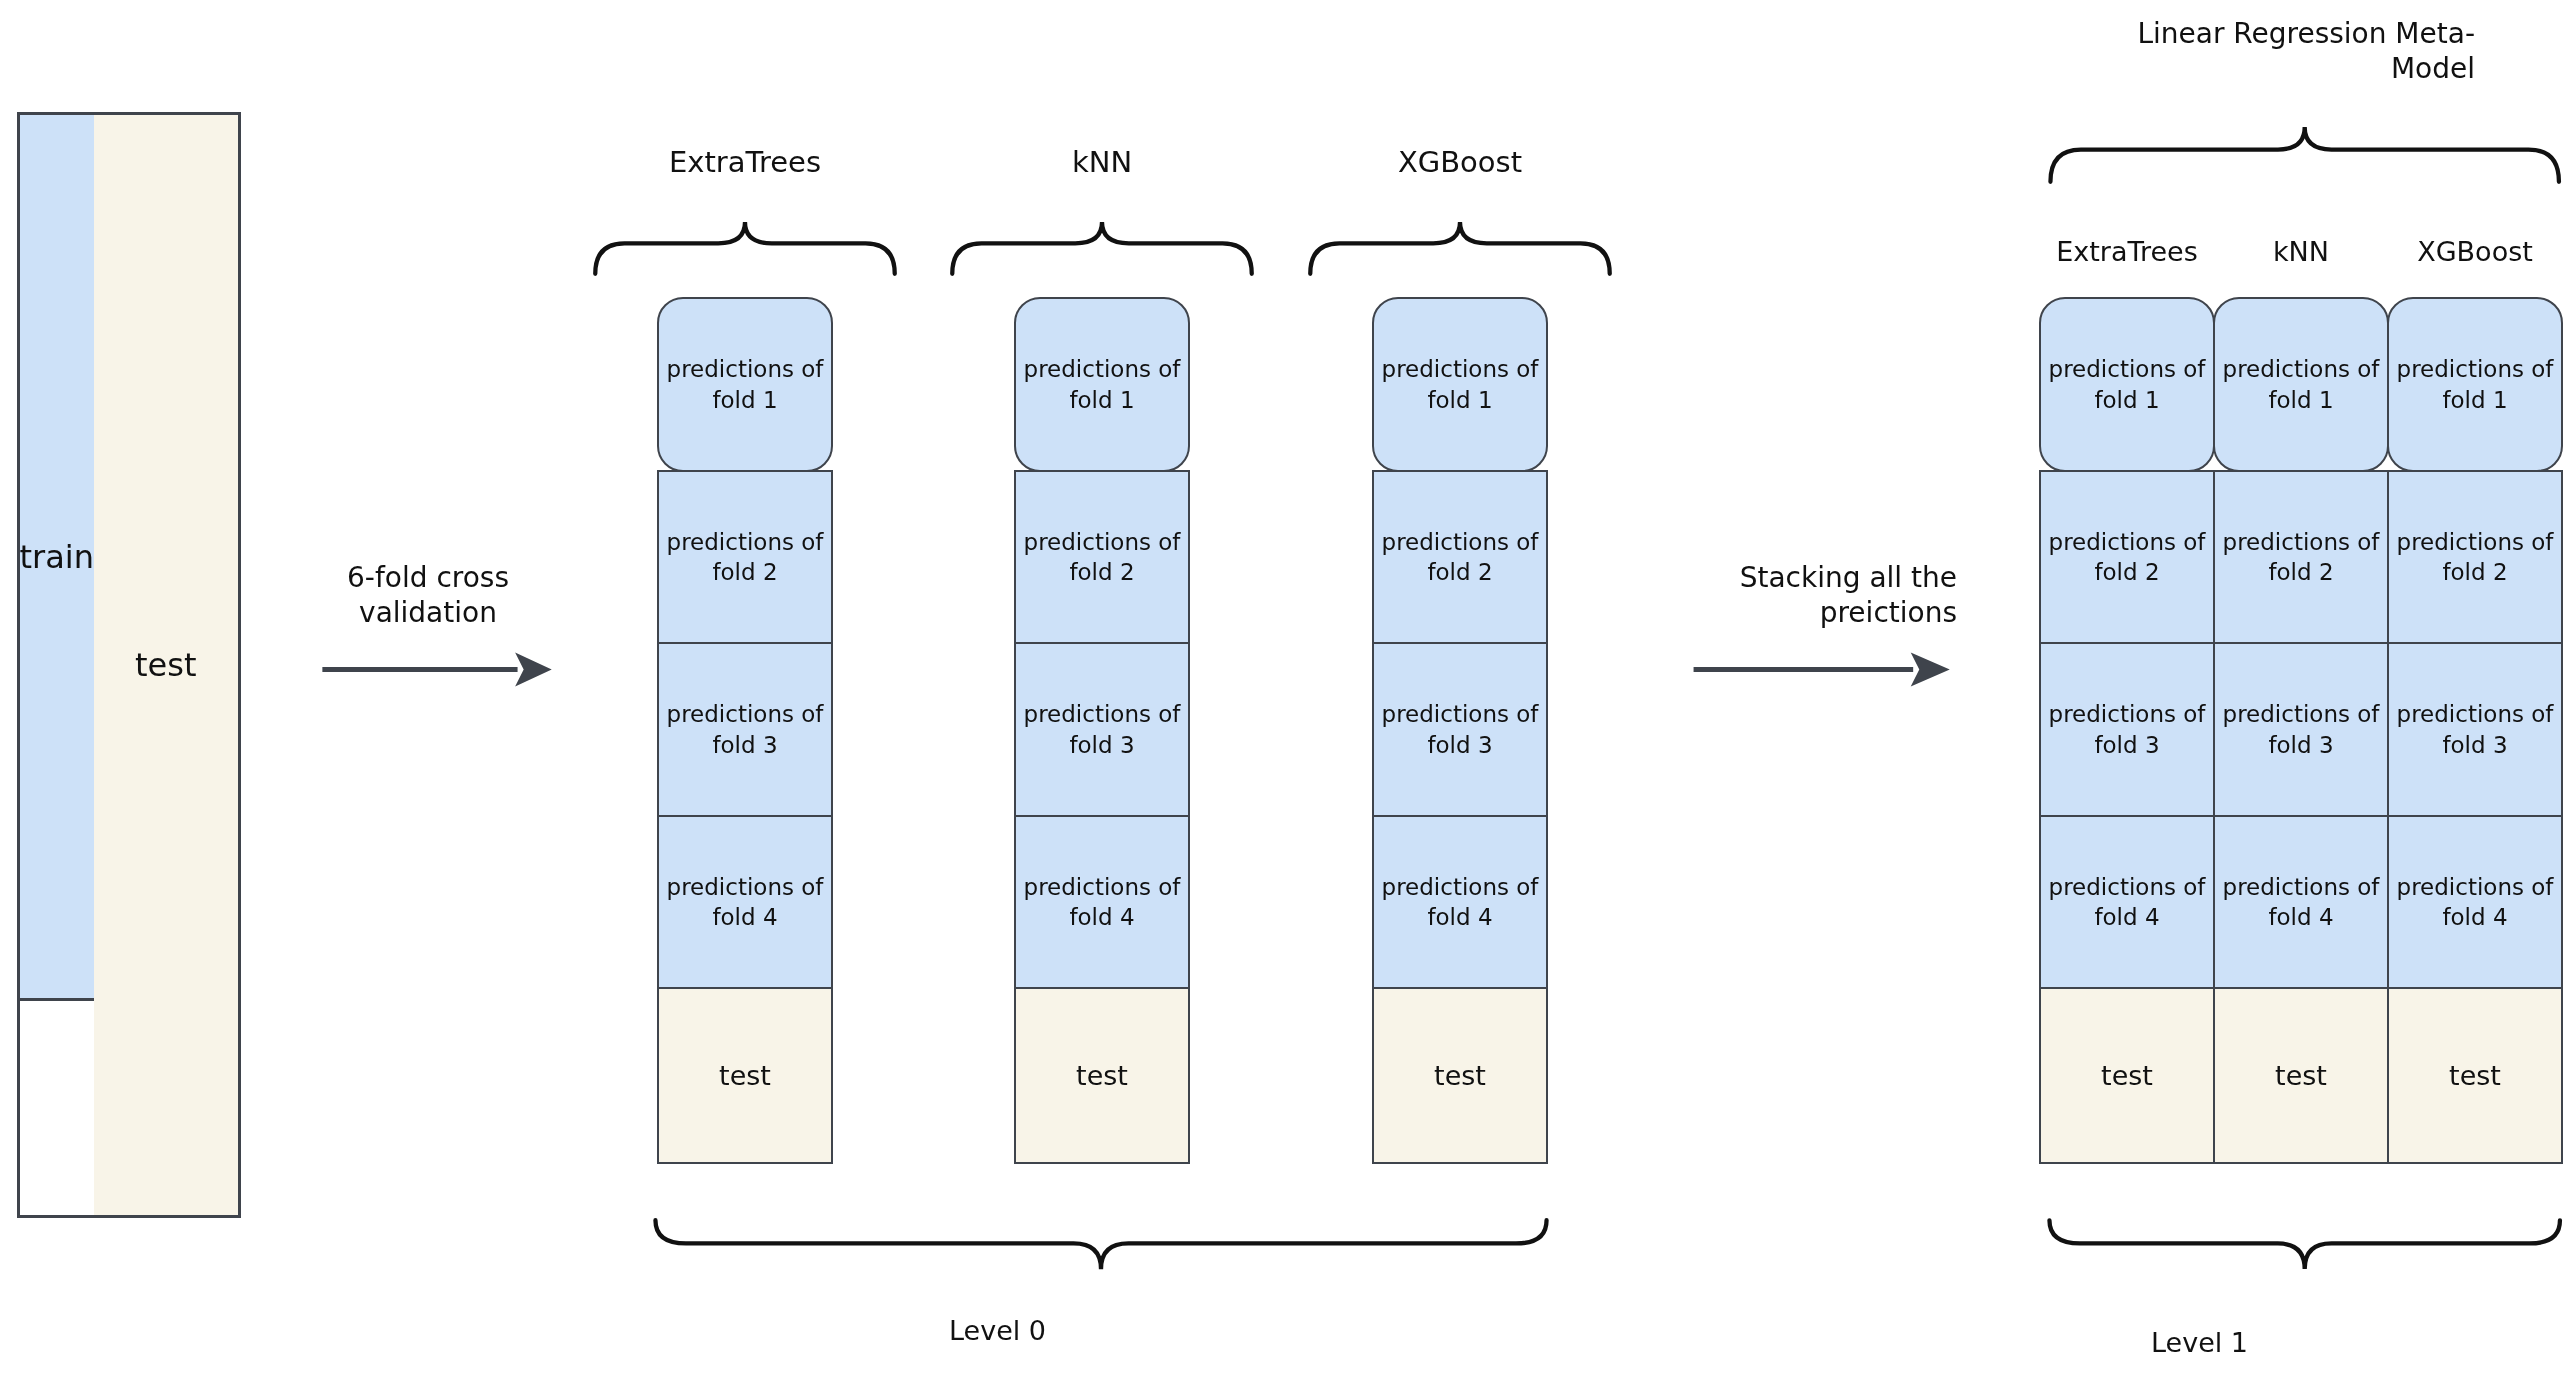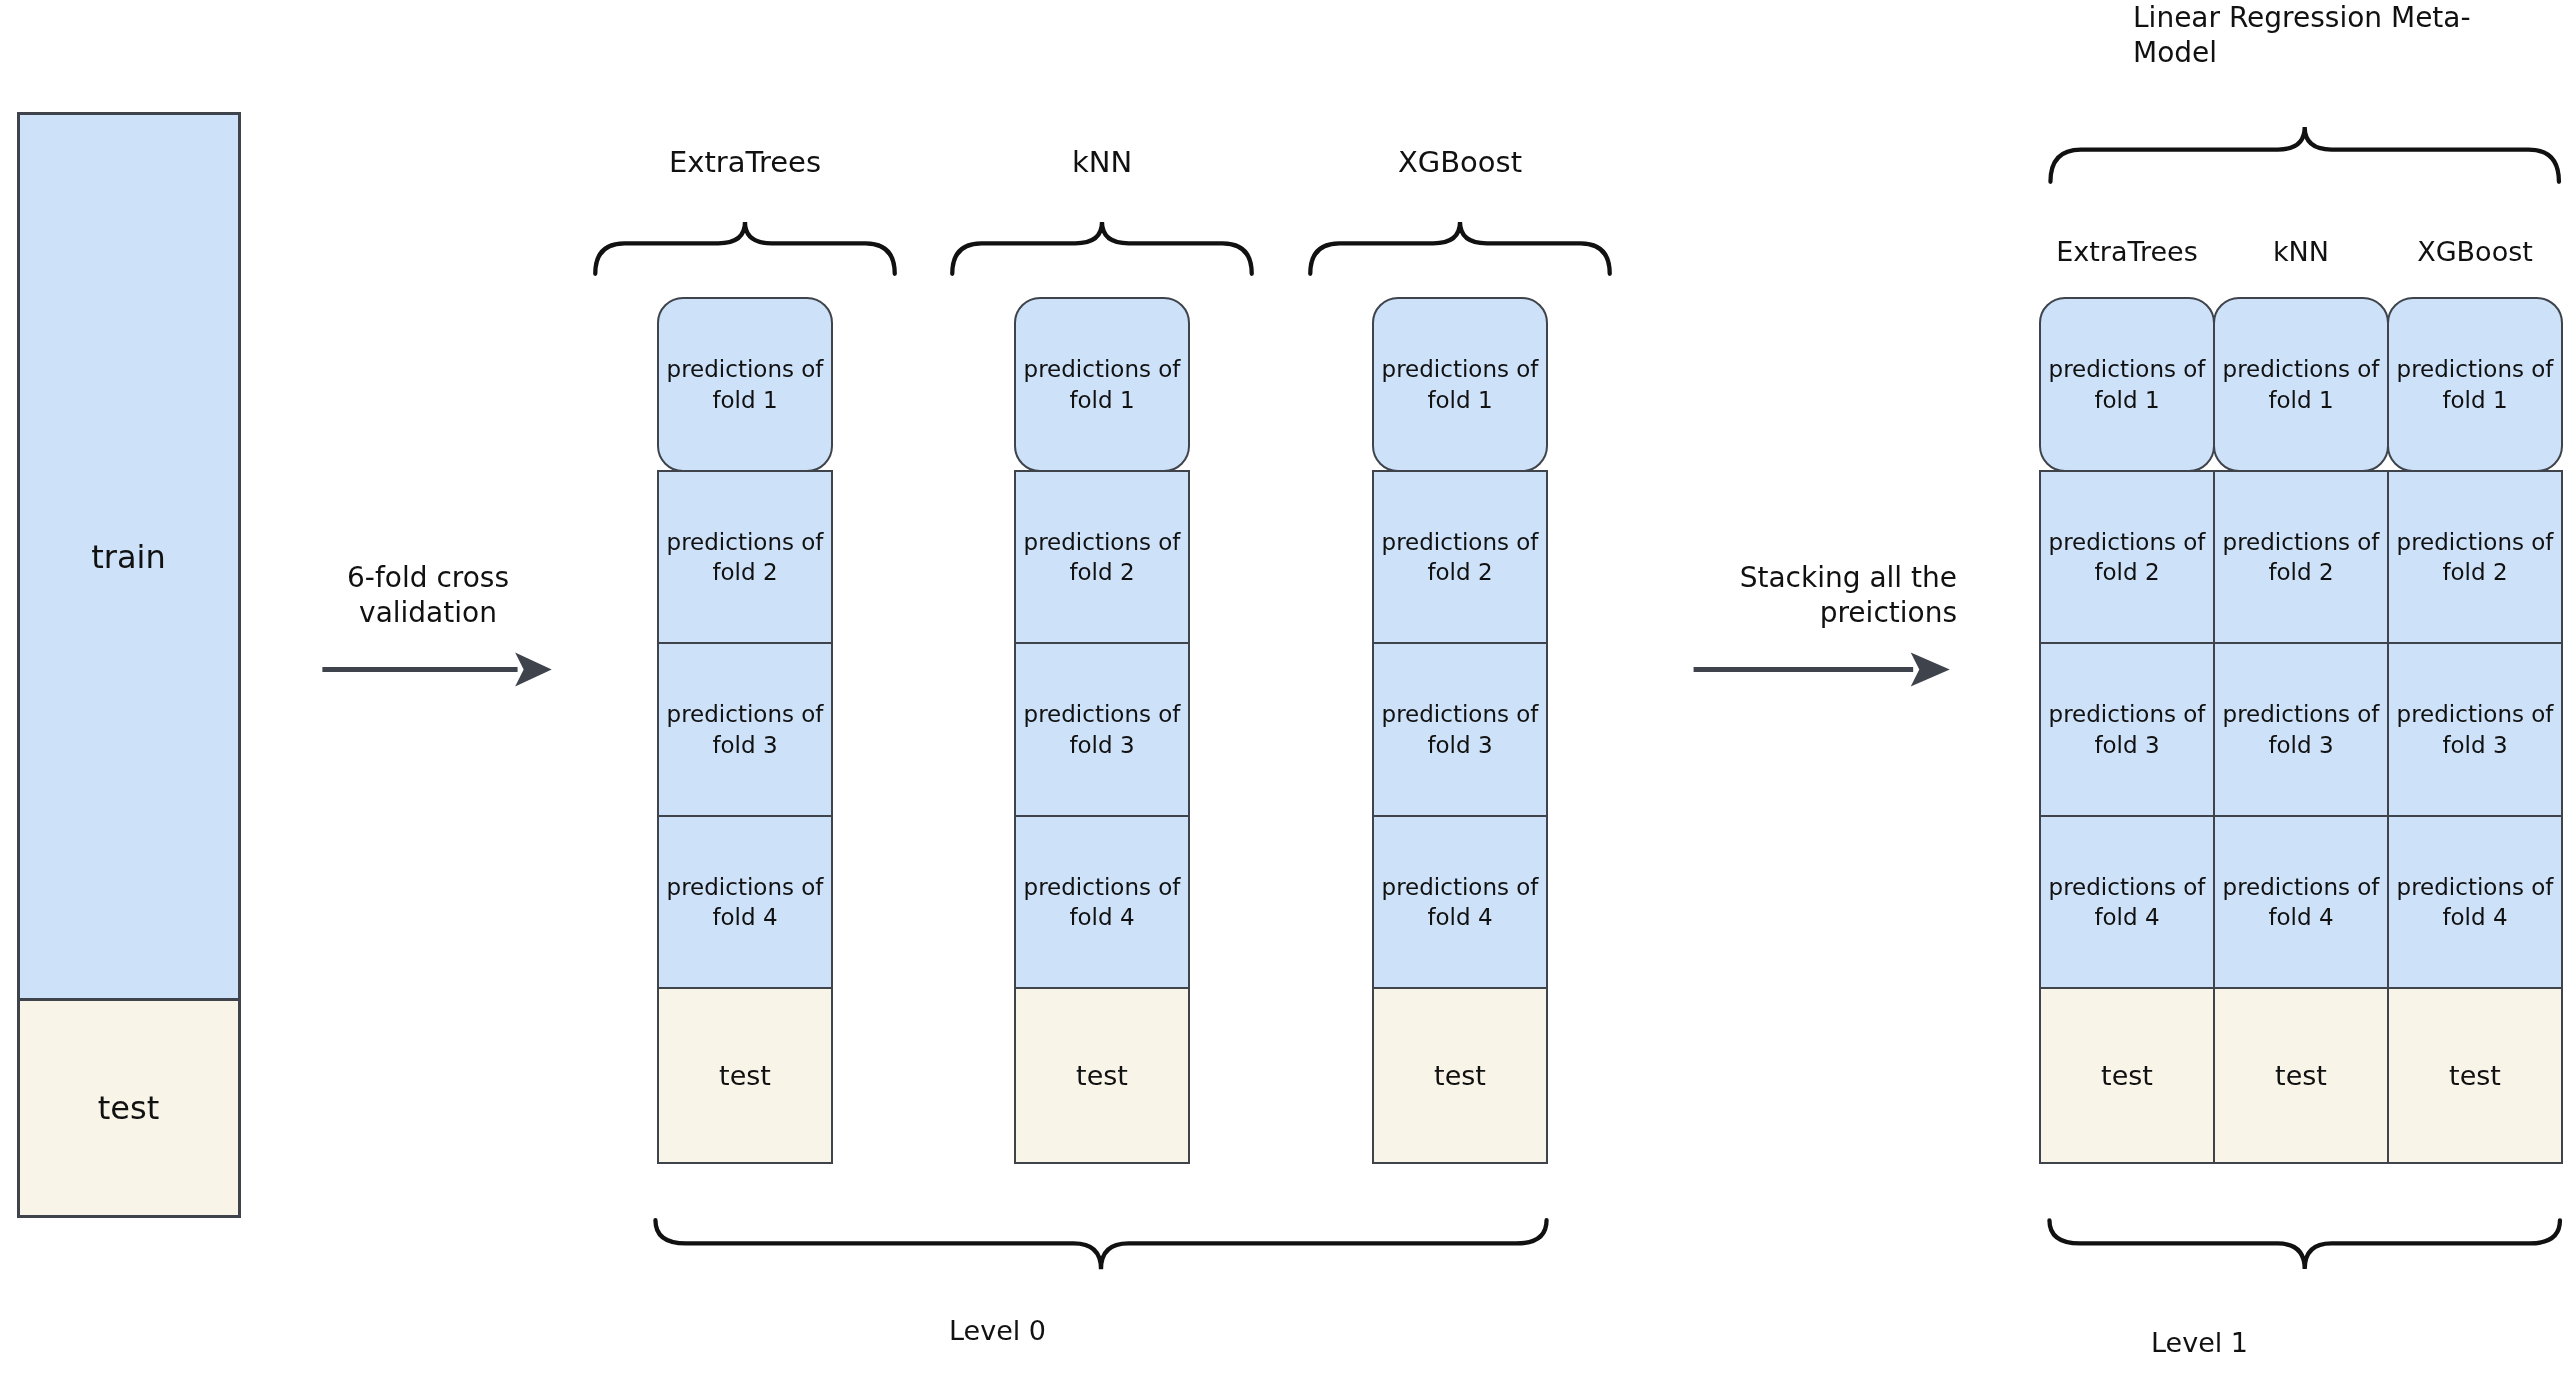--- a/index.html
+++ b/index.html
@@ -6,39 +6,39 @@
     --cell-blue:#cde1f8; --cell-cream:#f8f4e8; --box-border:#3f444c;
     --arrow:#3f444c; --brace:#111111; --text:#111111;
   }
   html,body{margin:0;padding:0;background:#ffffff;}
   .canvas{position:relative;width:2576px;height:1374px;background:#ffffff;overflow:hidden;
           font-family:"DejaVu Sans","Liberation Sans",sans-serif;color:var(--text);}
   .abs{position:absolute;}
 
   
   .leftbox{left:16.5px;top:112px;width:224px;height:1106px;border:3.1px solid var(--box-border);
-           box-sizing:border-box;display:flex;flex-direction:column;}
+           box-sizing:border-box;display:flex;flex-direction:row;}
   .leftbox .train{height:883px;background:var(--cell-blue);border-bottom:3.1px solid var(--box-border);
                   display:flex;align-items:center;justify-content:center;font-size:32px;}
   .leftbox .test{flex:1;background:var(--cell-cream);display:flex;align-items:center;justify-content:center;font-size:32px;}
 
   
   .mcol{top:297px;width:176px;}
   .cell{box-sizing:border-box;width:176px;height:175px;border:2.4px solid var(--box-border);
         background:var(--cell-blue);display:flex;align-items:center;justify-content:center;
         text-align:center;font-size:23px;line-height:1.32;padding:0 3.7px;margin-top:-2.4px;}
   .cell:first-child{margin-top:0;border-radius:26px;}
   .cell.testcell{height:177px;background:var(--cell-cream);font-size:27px;}
 
   .colhead{top:145px;width:306px;text-align:center;font-size:29px;}
   .colhead2{top:236px;width:176px;text-align:center;font-size:27px;}
 
   .flowlabel{font-size:28px;line-height:1.24;text-align:center;}
   .lvl{width:306px;font-size:27px;}
-  .metatitle{left:2133px;top:1px;width:342px;text-align:left;font-size:28px;line-height:1.24;}
+  .metatitle{left:2133px;top:17px;width:342px;text-align:right;font-size:28px;line-height:1.24;}
 
   svg{position:absolute;overflow:visible;}
   .brace path{fill:none;stroke:var(--brace);stroke-width:7;stroke-linecap:round;}
   .arrow line{stroke:var(--arrow);stroke-width:8;}
   .arrow polygon{fill:var(--arrow);}
 </style>
 </head>
 <body>
 
 <div class="canvas">

